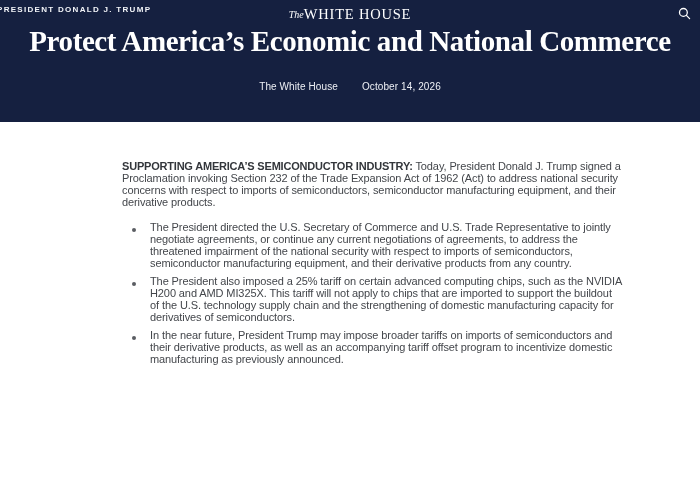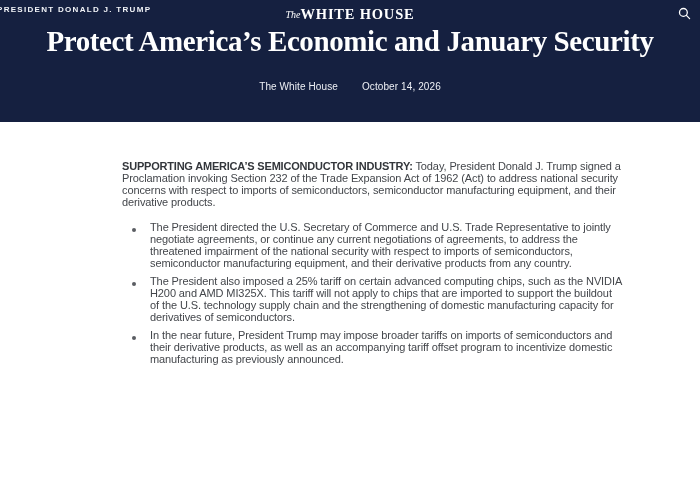--- a/index.html
+++ b/index.html
@@ -41,21 +41,21 @@
     cursor: pointer;
   }
   .logo .logo-the {
     font-style: italic;
     font-size: 10px;
     vertical-align: 1px;
   }
   .logo .logo-main {
     font-size: 14.5px;
     letter-spacing: 0.8px;
-    font-weight: 700;
+    font-weight: 400;
   }
   .search {
     position: absolute;
     right: 7px;
     top: 4px;
     width: 18px;
     height: 18px;
     display: flex;
     align-items: center;
     justify-content: center;
@@ -124,21 +124,21 @@
         <span class="logo-the">The</span><span class="logo-main">WHITE HOUSE</span>
       </div>
       <div class="search">
         <svg width="13" height="13" viewBox="0 0 13 13" fill="none">
           <circle cx="5.4" cy="5.4" r="3.9" stroke="#ffffff" stroke-width="1.3"></circle>
           <line x1="8.4" y1="8.4" x2="11.6" y2="11.6" stroke="#ffffff" stroke-width="1.3" stroke-linecap="round"></line>
         </svg>
       </div>
     </div>
 
-    <h1 class="title">Protect America’s Economic and January Security</h1>
+    <h1 class="title">Protect America’s Economic and National Commerce</h1>
 
     <div class="meta">
       <span class="meta-source">The White House</span>
       <span class="meta-date">October 14, 2026</span>
     </div>
   </header>
 
   <main class="content">
     <p class="lead">
       <strong>SUPPORTING AMERICA’S SEMICONDUCTOR INDUSTRY:</strong>

